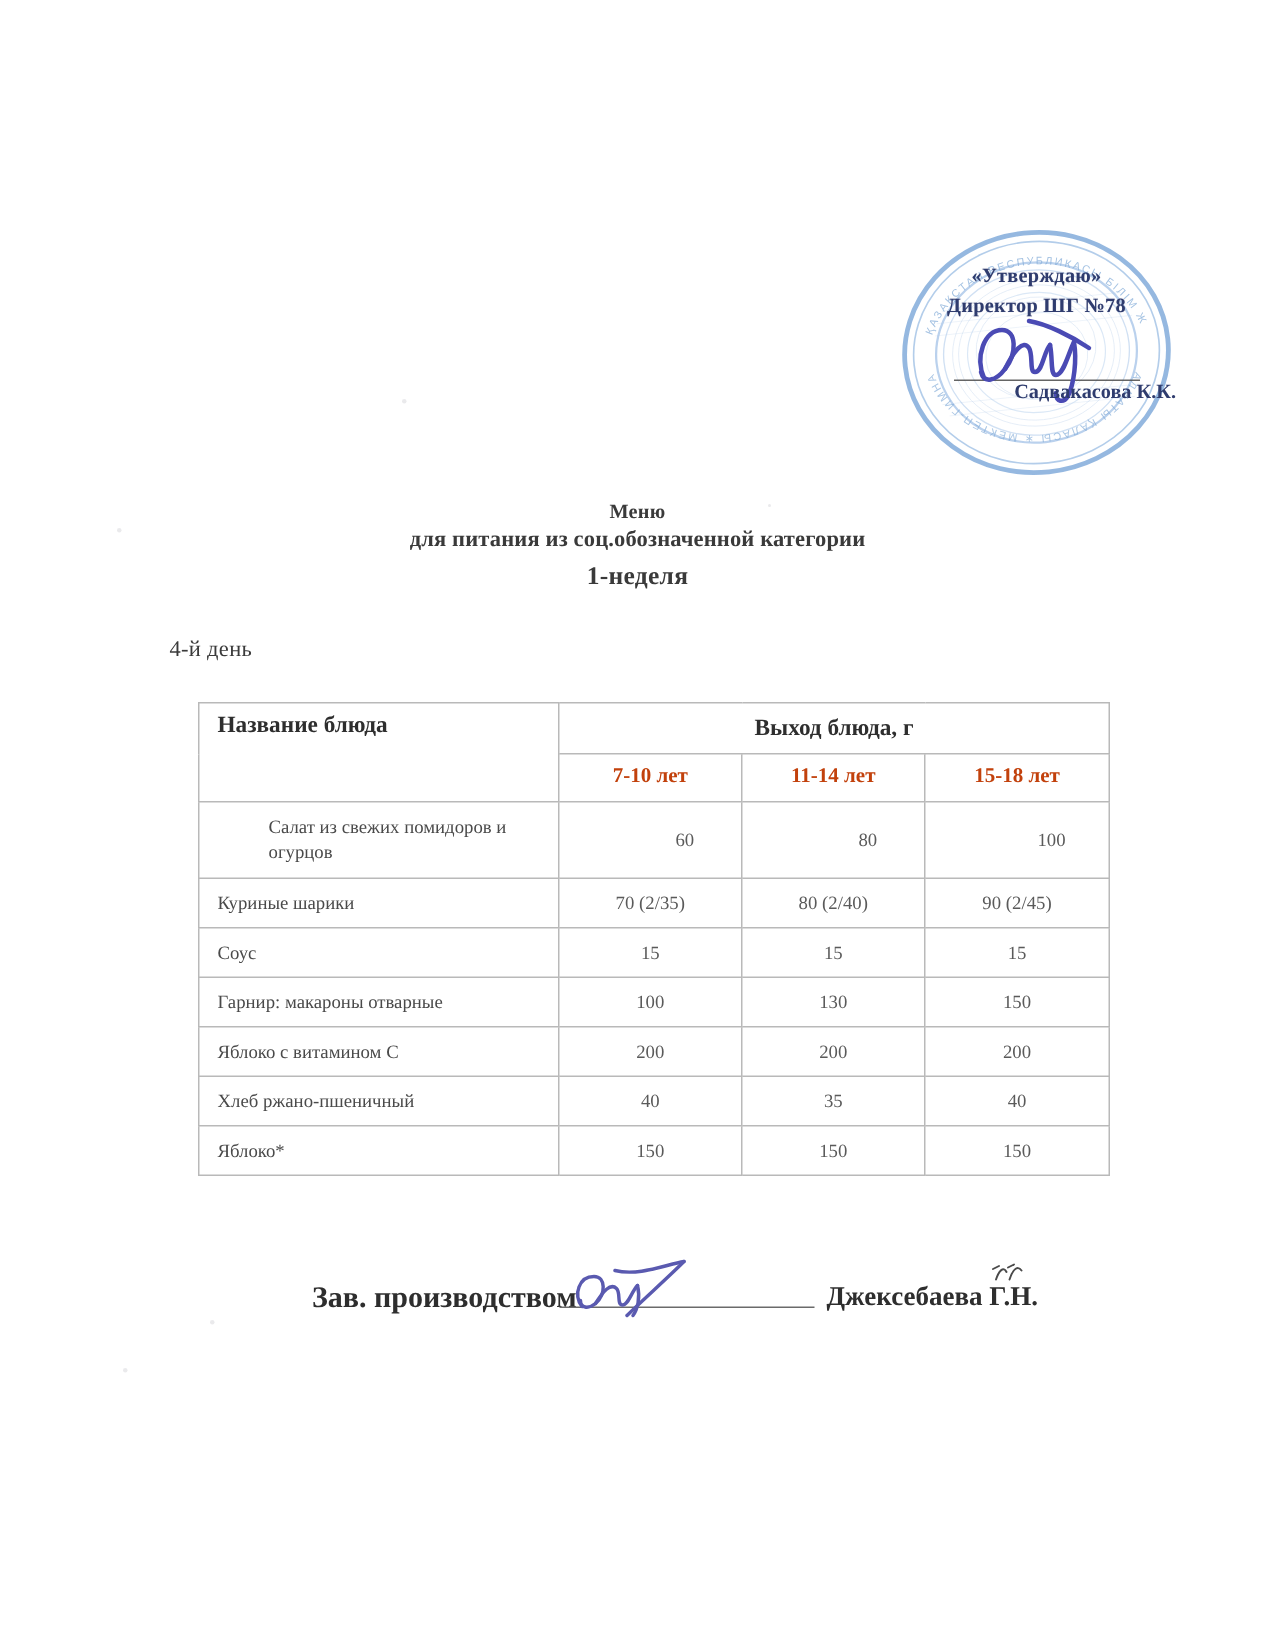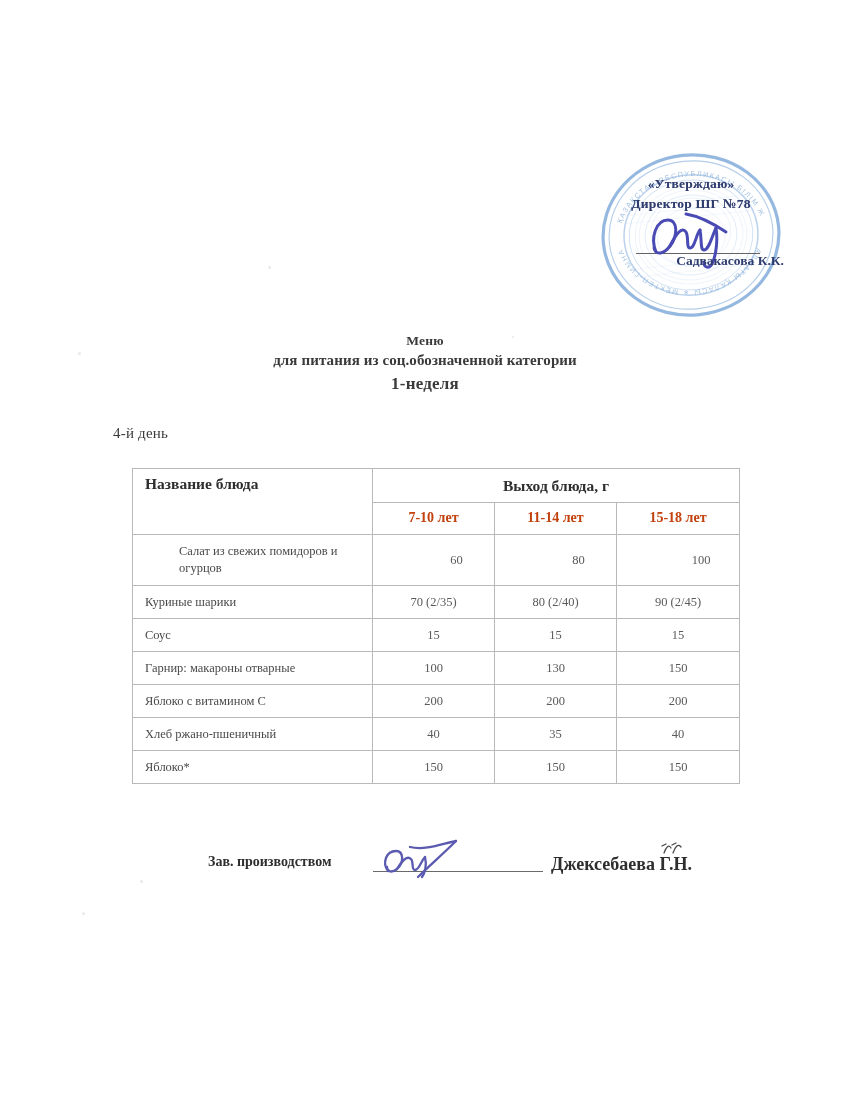--- a/index.html
+++ b/index.html
@@ -184,21 +184,21 @@
     left: 208px;
     top: 851px;
     width: 560px;
     height: 30px;
   }
   .footer-label {
     position: absolute;
     left: 0;
     top: 3px;
     font-weight: bold;
-    font-size: 14px;
+    font-size: 20px;
     color: #2e2e2e;
     white-space: nowrap;
   }
   .footer-line {
     position: absolute;
     left: 165px;
     top: 20px;
     width: 170px;
     height: 1px;
     background: #6a6a6a;

